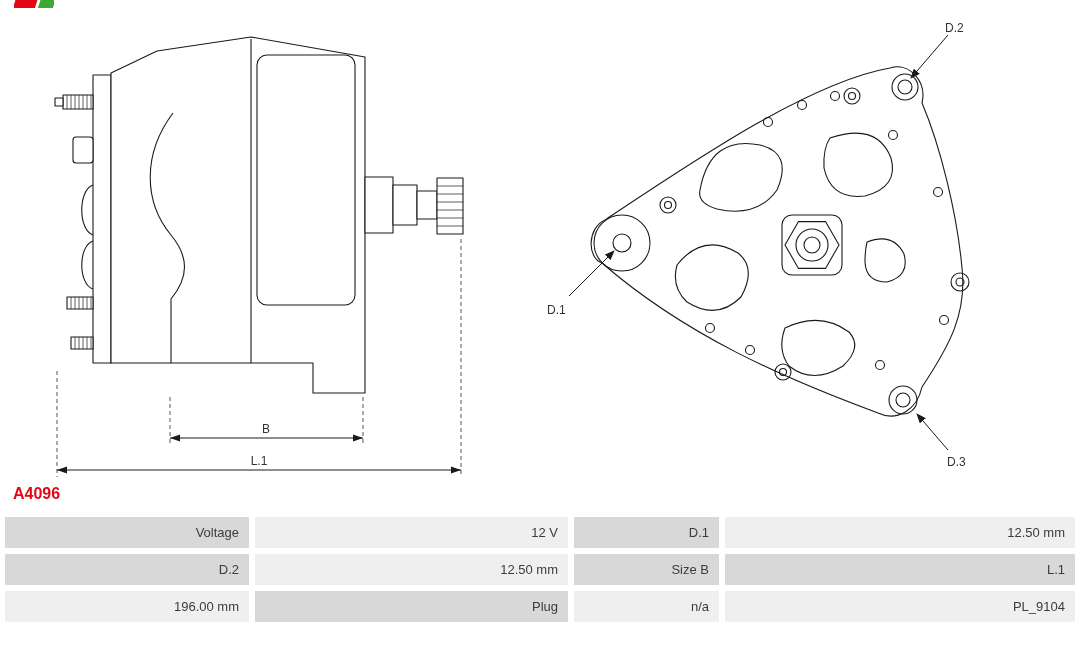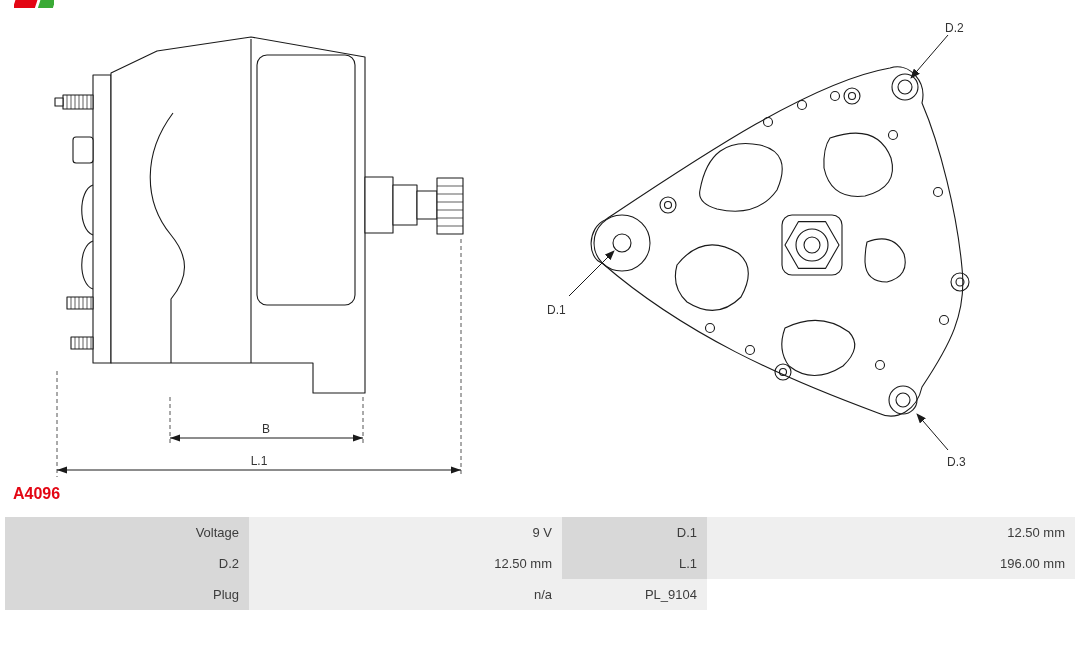--- a/index.html
+++ b/index.html
@@ -16,21 +16,21 @@
   svg text{font-family:"Liberation Sans",sans-serif;font-size:12px;fill:#333;}
 
   .part-number{
     position:absolute;left:13px;top:485px;
     font-size:16px;font-weight:600;color:#e30613;text-align:right;
   }
 
   .spec-table{
     position:absolute;left:5px;top:517px;width:1070px;
     display:grid;grid-template-columns:244px 313px 145px 1fr;
-    grid-auto-rows:31px;gap:0;background:#ffffff;
+    grid-auto-rows:31px;gap:6px;background:#ffffff;
   }
   .cell{
     line-height:31px;font-size:13px;color:#3c3c3c;
     text-align:right;padding-right:10px;box-sizing:border-box;
     white-space:nowrap;overflow:hidden;
   }
   .cell.label{background:#d8d8d8;}
   .cell.value{background:#efefef;}
 </style>
 </head>
@@ -147,26 +147,27 @@
     <text x="12" y="304">D.1</text>
     <text x="412" y="456">D.3</text>
   </svg>
 
 </div>
 
 <div class="part-number">A4096</div>
 
 <div class="spec-table">
   <div class="cell label">Voltage</div>
-  <div class="cell value">9 V</div>
+  <div class="cell value">12 V</div>
   <div class="cell label">D.1</div>
   <div class="cell value">12.50 mm</div>
 
   <div class="cell label">D.2</div>
   <div class="cell value">12.50 mm</div>
 
+  <div class="cell label">Size B</div>
   <div class="cell label">L.1</div>
   <div class="cell value">196.00 mm</div>
 
   <div class="cell label">Plug</div>
   <div class="cell value">n/a</div>
   <div class="cell value">PL_9104</div>
 </div>
 
 </body></html>

